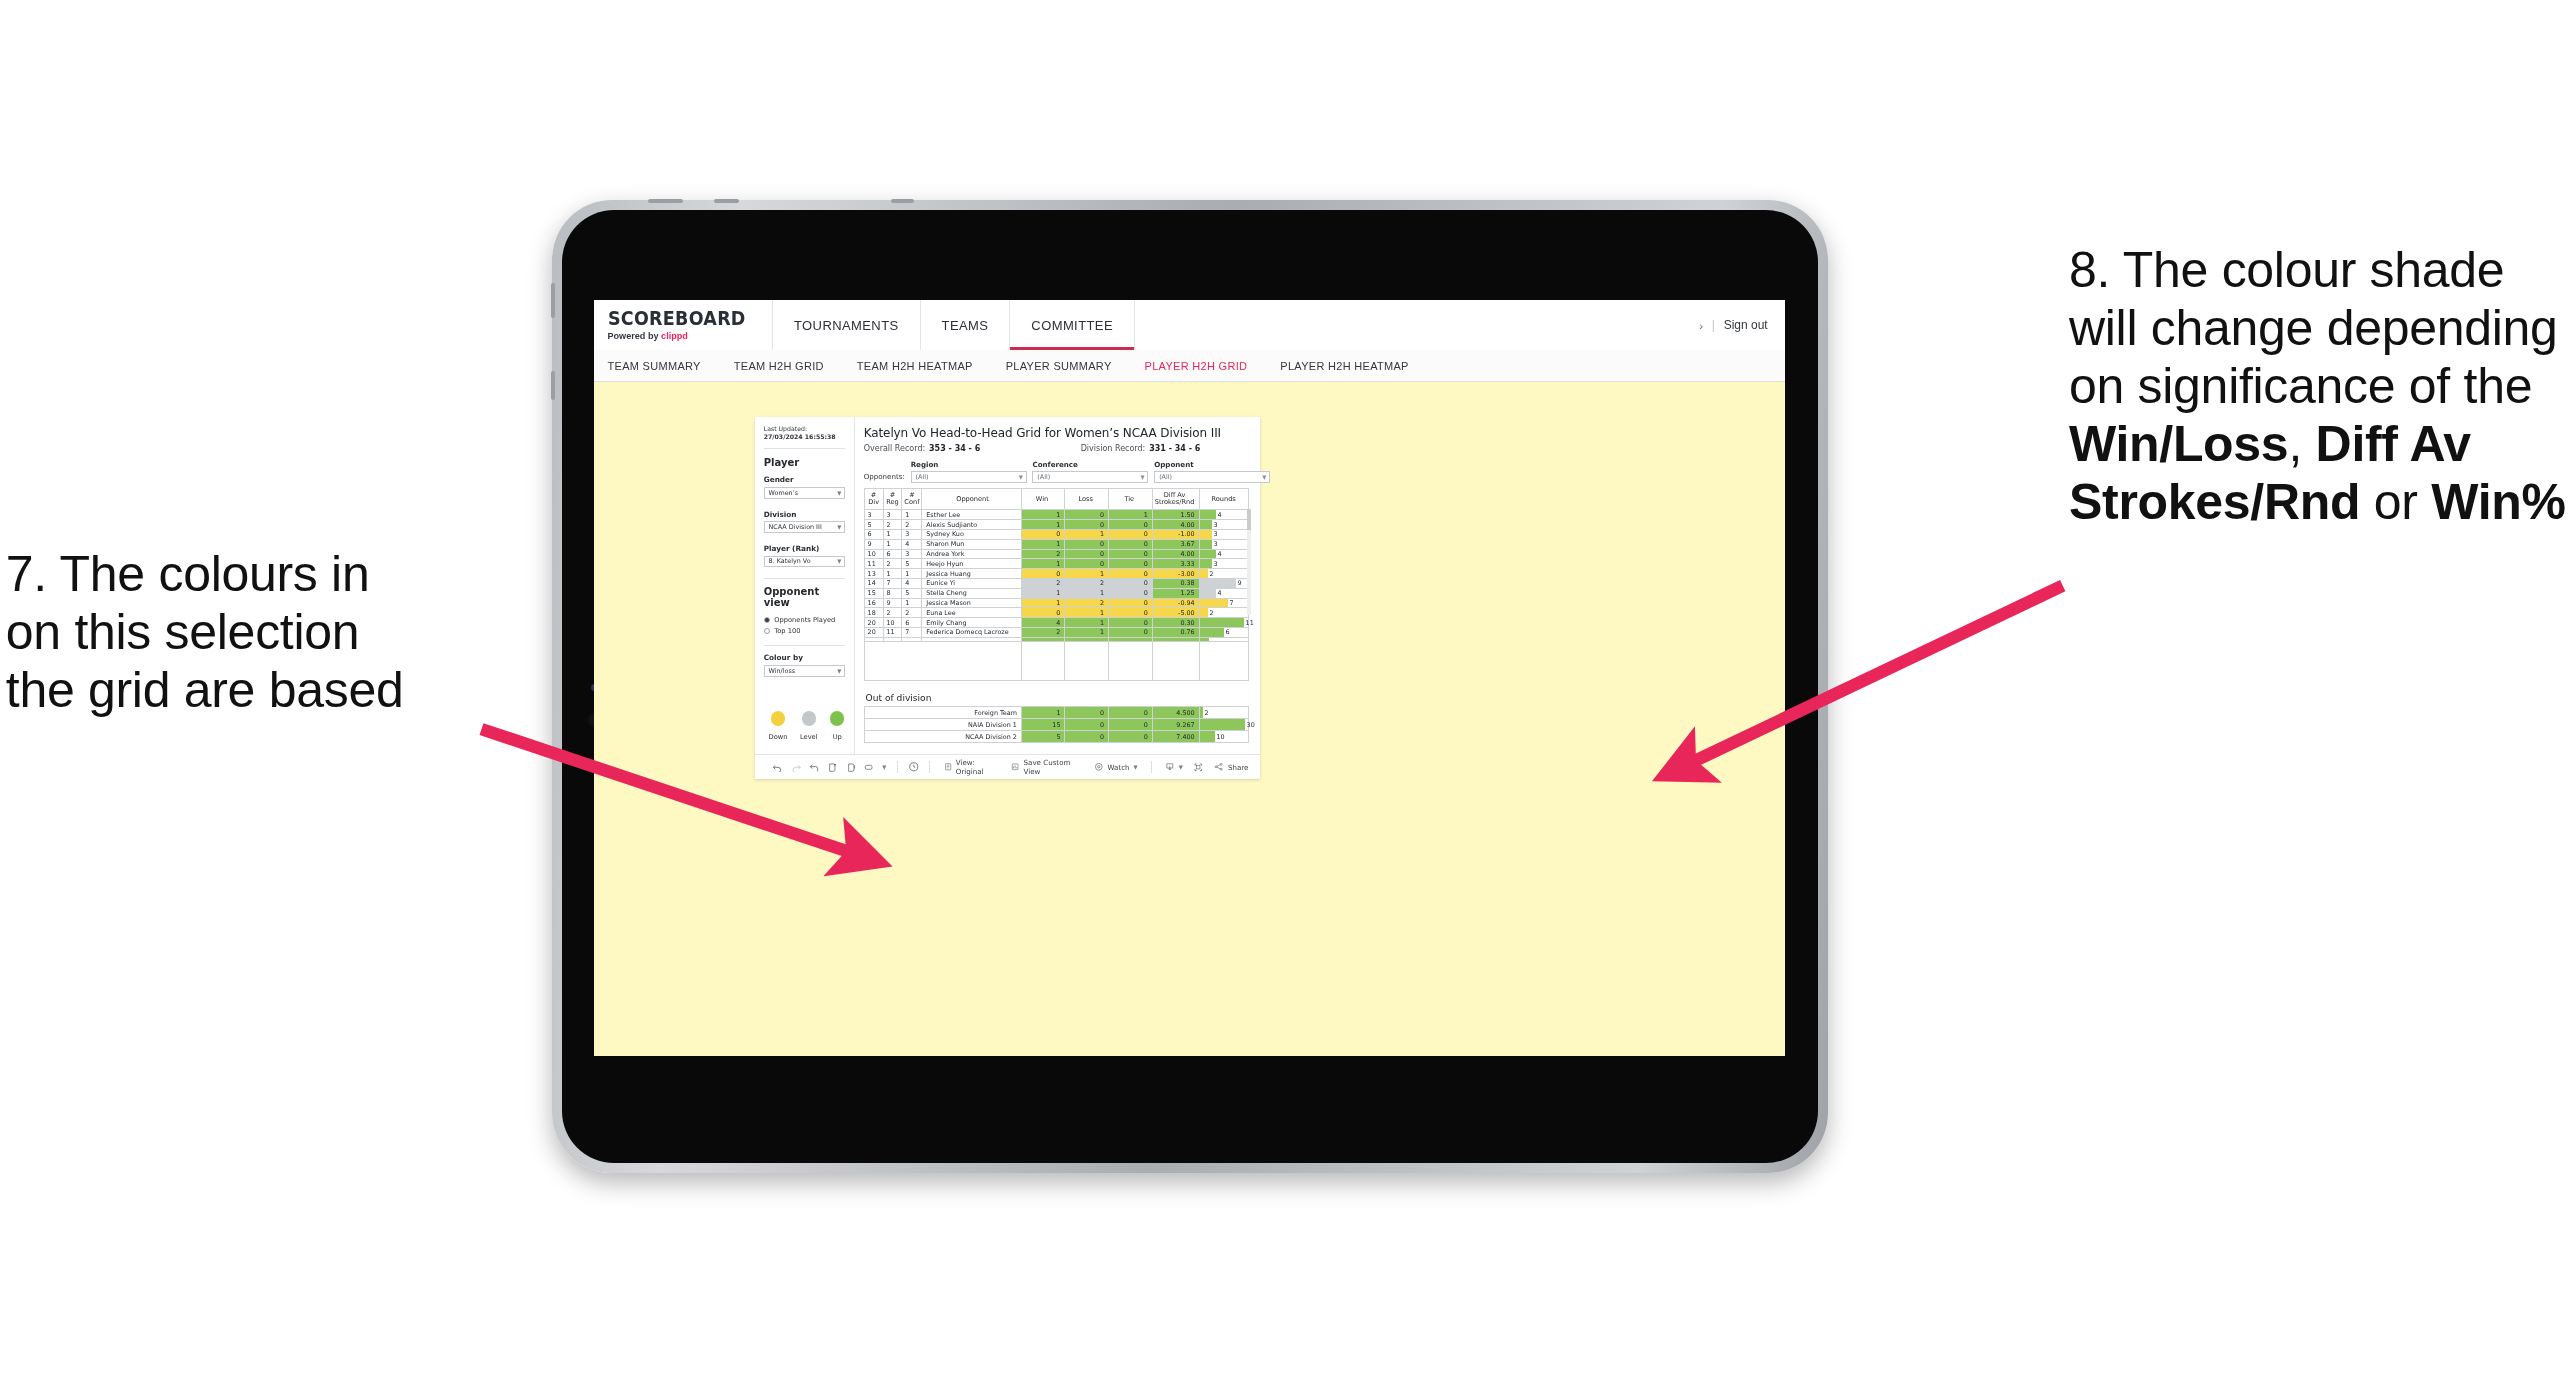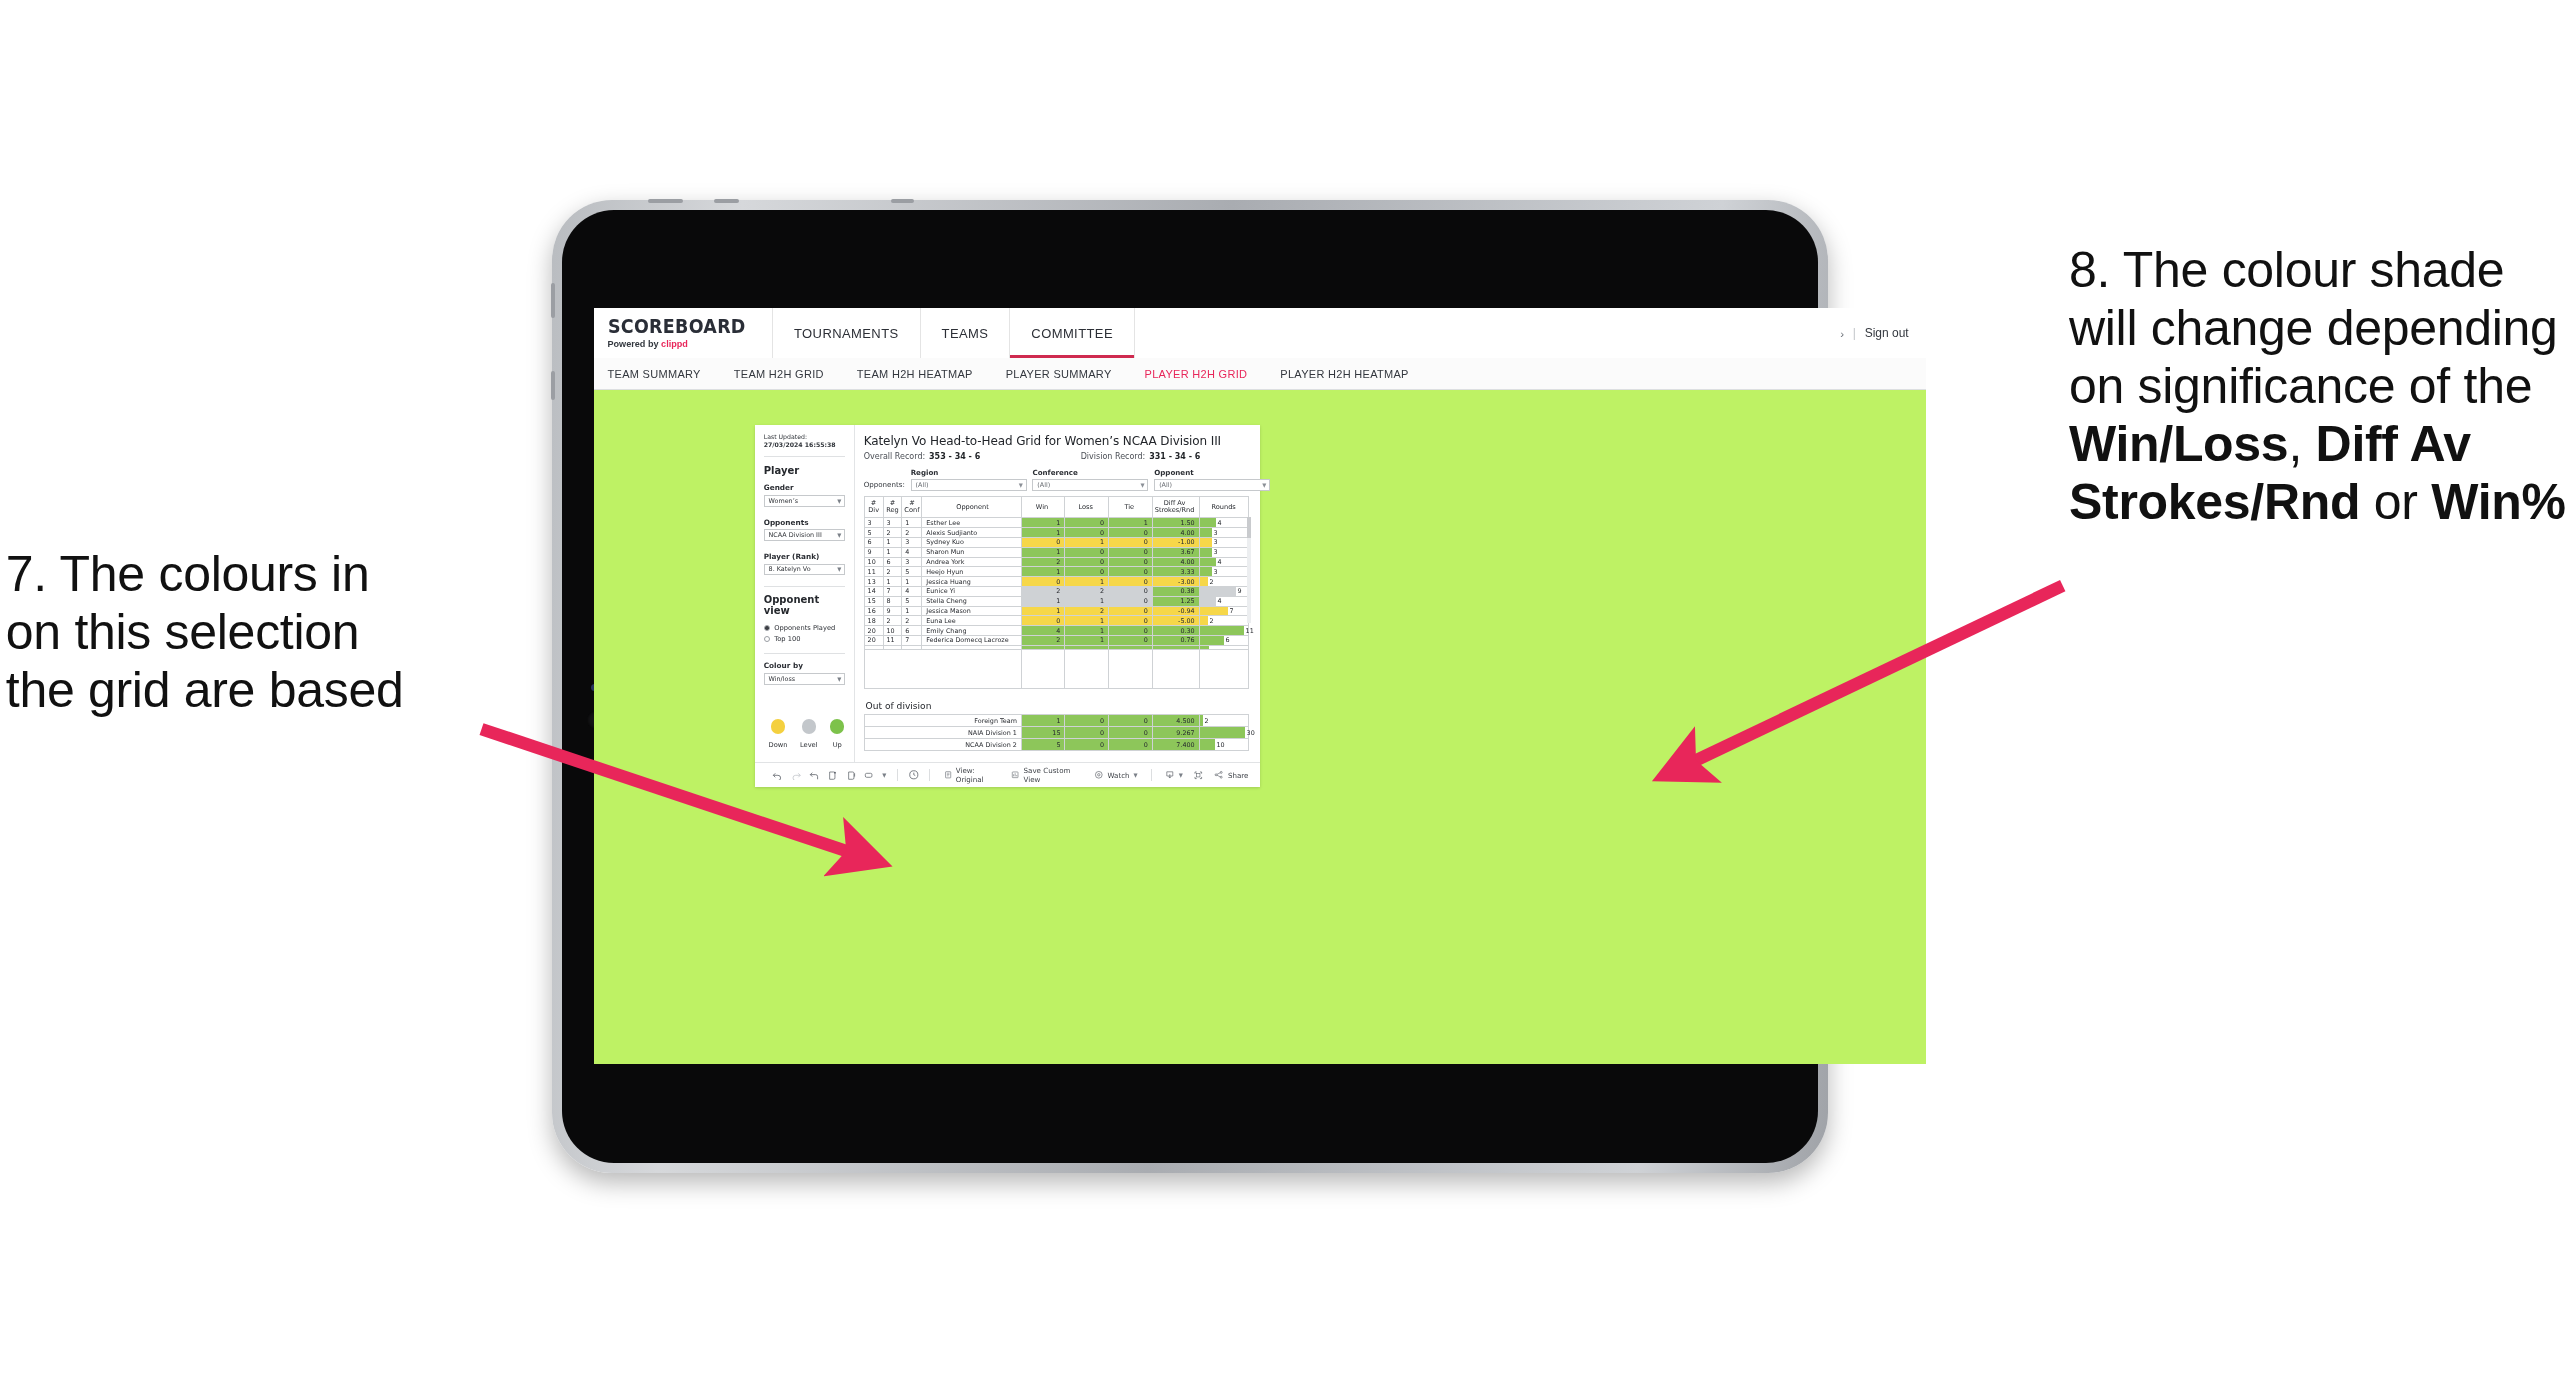--- a/index.html
+++ b/index.html
@@ -62,23 +62,23 @@
   }
   
   .edge-btn { position:absolute; background:#9b9ea3; border-radius:1.9px; }
   #edge-b1 { left: 96px; top: -1px; width: 35px; height: 3.9px; }
   #edge-b2 { left: 162px; top: -1px; width: 25px; height: 3.9px; }
   #edge-b3 { left: 339px; top: -1px; width: 23px; height: 3.9px; }
   #edge-side1 { left: -1px; top: 83px; width: 3.9px; height: 35px; }
   #edge-side2 { left: -1px; top: 171px; width: 3.9px; height: 29px; }
   #viewport {
     position: absolute;
-    left: 594px; top: 308px;
-    width: 1332px; height: 756px;
-    background: #bef264;
+    left: 594px; top: 300px;
+    width: 1191px; height: 756px;
+    background: #fef9c3;
     overflow: hidden;
   }
 
   
   #topnav {
     height: 50px; background: #ffffff;
     display: flex; align-items: stretch;
     position: relative;
   }
   #brand {
@@ -304,21 +304,21 @@
           <div id="lastupd"><span>Last Updated: </span><b>27/03/2024 16:55:38</b></div>
           <div class="side-rule"></div>
           <div class="side-h">Player</div>
 
           <div class="side-lbl">Gender</div>
           <div class="side-sel">
             <span>Women’s</span>
             <span class="caret">▼</span>
           </div>
 
-          <div class="side-lbl">Opponents</div>
+          <div class="side-lbl">Division</div>
           <div class="side-sel">
             <span>NCAA Division III</span>
             <span class="caret">▼</span>
           </div>
 
           <div class="side-lbl">Player (Rank)</div>
           <div class="side-sel">
             <span>8. Katelyn Vo</span>
             <span class="caret">▼</span>
           </div>

